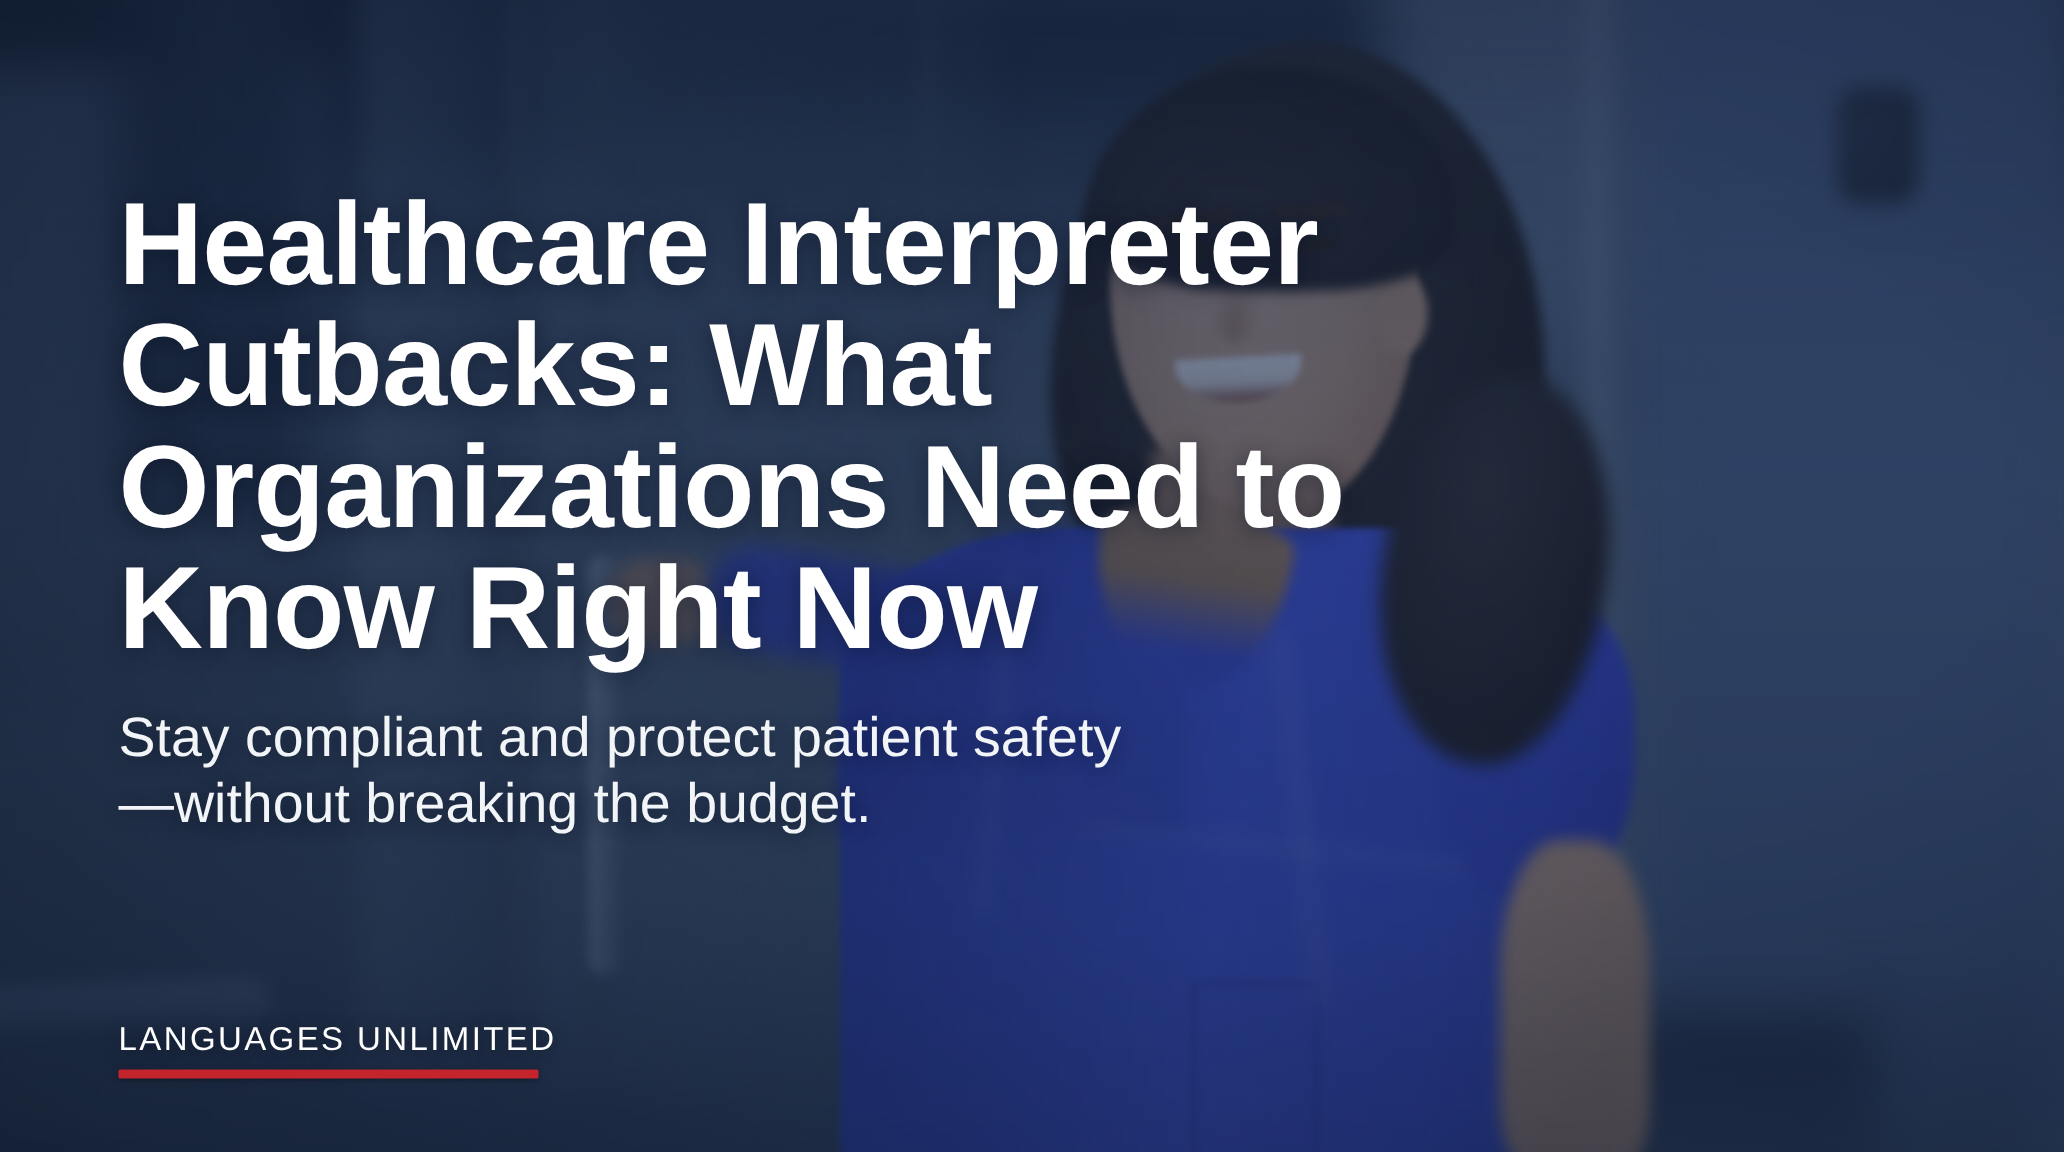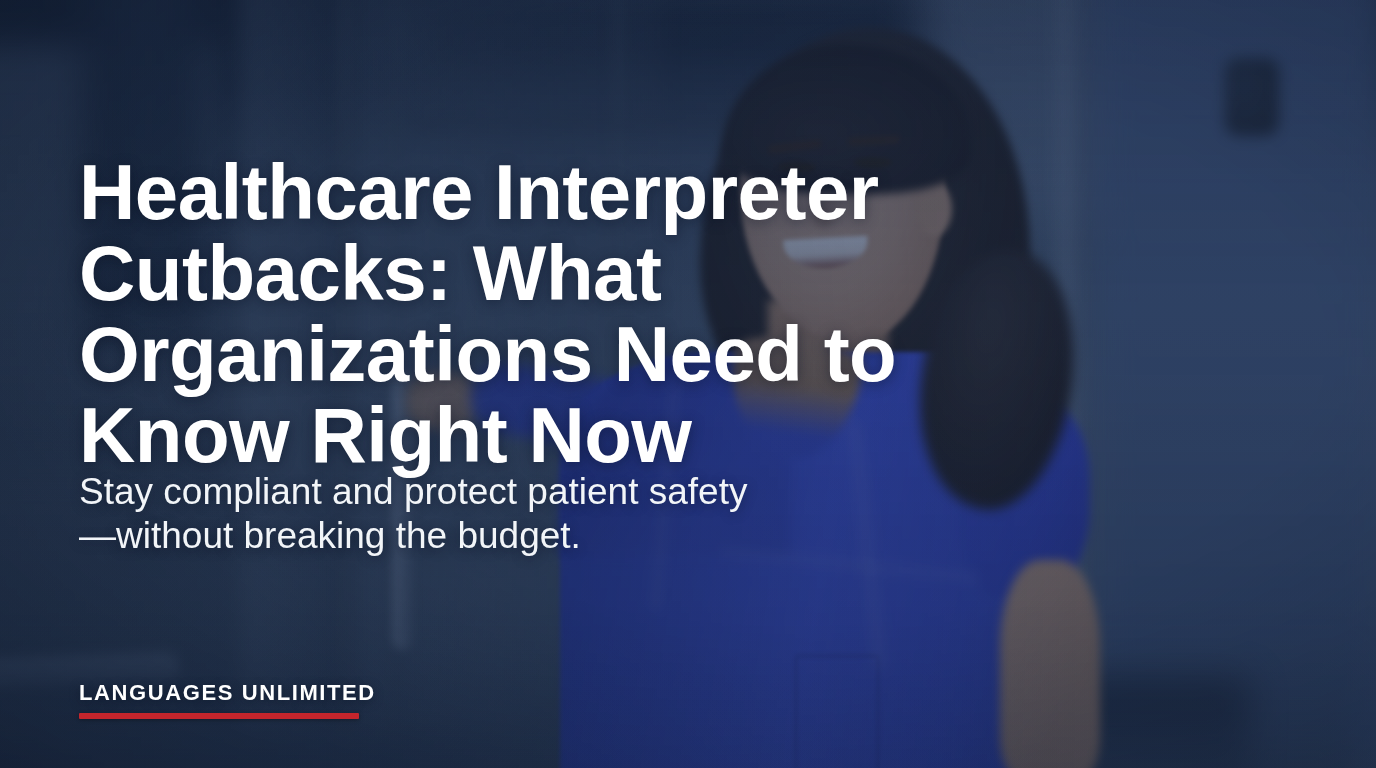--- a/index.html
+++ b/index.html
@@ -383,21 +383,21 @@
   .content {
     position: absolute;
     left: 79px;
     top: 0;
     width: 860px;
     height: 768px;
   }
 
   .headline {
     position: absolute;
-    top: 152px;
+    top: 122px;
     left: 0;
     margin: 0;
     width: 850px;
     font-size: 78px;
     line-height: 81px;
     font-weight: 700;
     letter-spacing: -0.5px;
     color: #ffffff;
     text-shadow: 0 2px 14px rgba(6,14,30,0.45);
   }
@@ -417,21 +417,21 @@
 
   .brand {
     position: absolute;
     top: 681px;
     left: 0;
   }
   .brand-name {
     display: block;
     font-size: 22px;
     line-height: 24px;
-    font-weight: 700;
+    font-weight: 400;
     letter-spacing: 1.6px;
     color: #ffffff;
     text-shadow: 0 2px 10px rgba(6,14,30,0.5);
     white-space: nowrap;
   }
   .brand-rule {
     display: block;
     margin-top: 8px;
     width: 280px;
     height: 6px;

